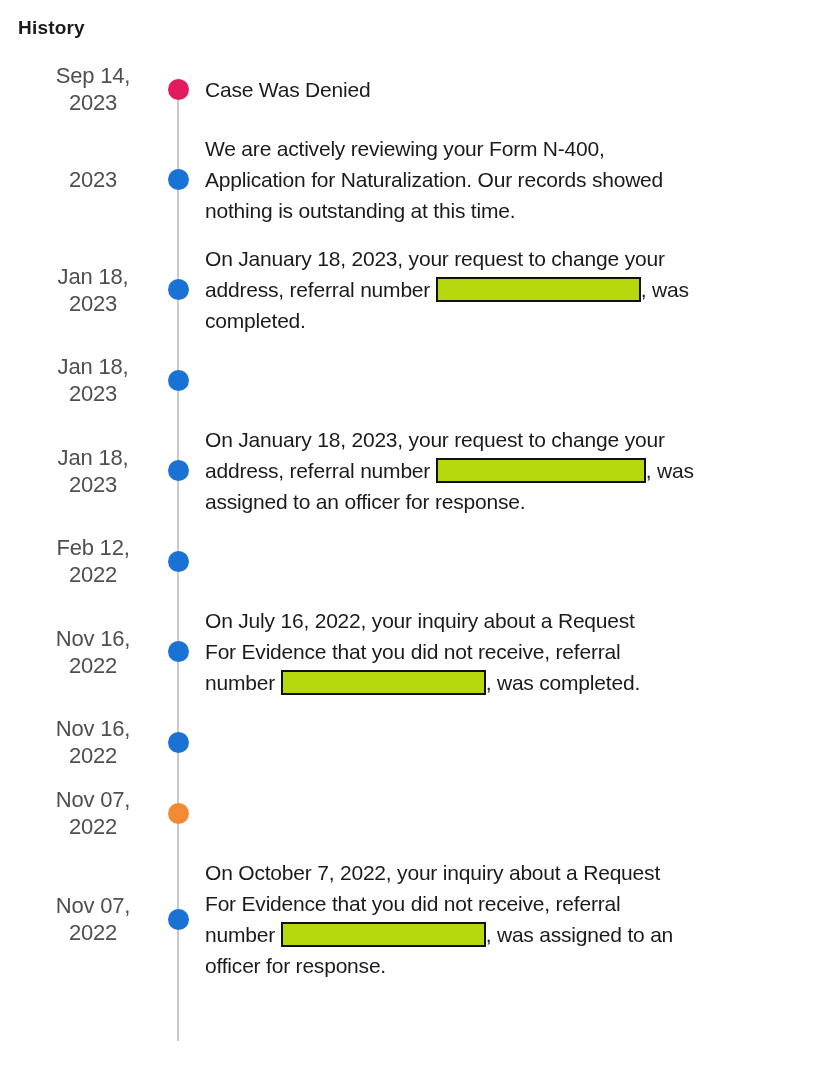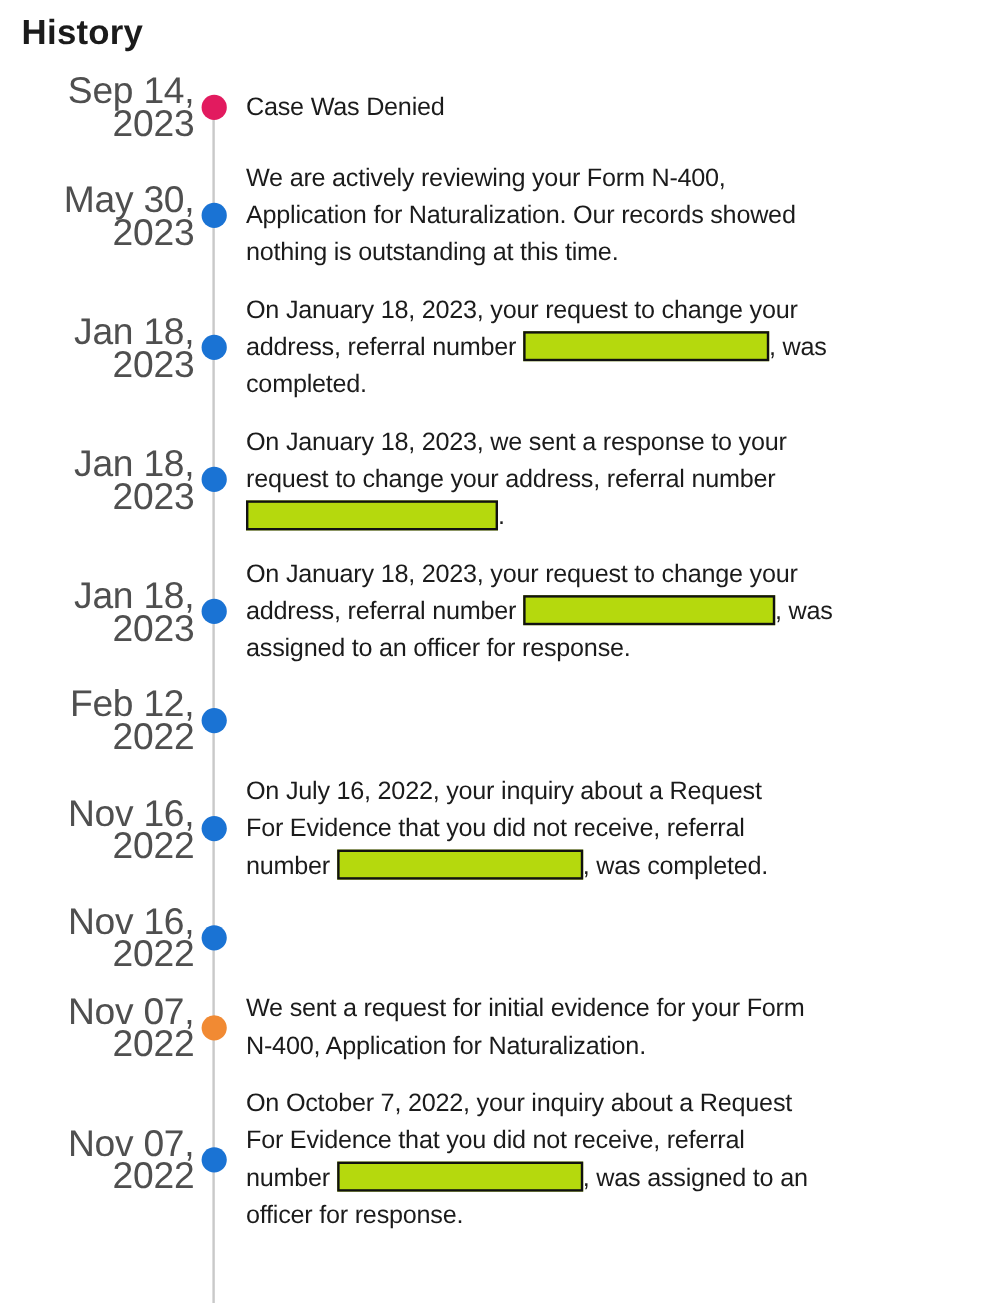--- a/index.html
+++ b/index.html
@@ -12,21 +12,21 @@
     font-family: "Liberation Sans", sans-serif;
   }
   .page {
     position: relative;
     width: 830px;
     height: 1086px;
     background: #ffffff;
   }
   .page-title {
     margin: 10px 0 0 18px;
-    font-size: 29px;
+    font-size: 19px;
     line-height: 36px;
     font-weight: 600;
     letter-spacing: 0.2px;
     color: var(--title-color, #1b1b1b);
   }
   .timeline {
     position: relative;
     margin-top: 16px;
   }
   .timeline-line {
@@ -39,23 +39,23 @@
     z-index: 0;
   }
   .entry {
     display: flex;
     align-items: center;
     margin-bottom: 17px;
   }
   .entry-date {
     width: 138px;
     margin-left: 24px;
-    text-align: right;
+    text-align: center;
     color: var(--date-color, #4f4f4f);
-    font-size: 31px;
+    font-size: 22px;
     line-height: 27px;
     letter-spacing: -0.2px;
     flex-shrink: 0;
   }
   .entry-marker {
     width: 32px;
     flex-shrink: 0;
     display: flex;
     justify-content: center;
     position: relative;
@@ -100,21 +100,20 @@
       <div>2023</div>
     </div>
     <div class="entry-marker">
       <span class="dot" style="background: rgb(226, 27, 95);"></span>
     </div>
     <div class="entry-content"><span>Case Was Denied</span></div>
   </div>
 
   <div class="entry">
     <div class="entry-date">
-      <div>May 30,</div>
       <div>2023</div>
     </div>
     <div class="entry-marker">
       <span class="dot" style="background: rgb(26, 115, 212);"></span>
     </div>
     <div class="entry-content"><span>We are actively reviewing your Form N-400,
 Application for Naturalization. Our records showed
 nothing is outstanding at this time.</span></div>
   </div>
 
@@ -132,23 +131,20 @@
   </div>
 
   <div class="entry">
     <div class="entry-date">
       <div>Jan 18,</div>
       <div>2023</div>
     </div>
     <div class="entry-marker">
       <span class="dot" style="background: rgb(26, 115, 212);"></span>
     </div>
-    <div class="entry-content"><span>On January 18, 2023, we sent a response to your
-request to change your address, referral number
-</span><span class="redaction" style="width: 210px;"></span><span>.</span></div>
   </div>
 
   <div class="entry">
     <div class="entry-date">
       <div>Jan 18,</div>
       <div>2023</div>
     </div>
     <div class="entry-marker">
       <span class="dot" style="background: rgb(26, 115, 212);"></span>
     </div>
@@ -191,22 +187,20 @@
   </div>
 
   <div class="entry">
     <div class="entry-date">
       <div>Nov 07,</div>
       <div>2022</div>
     </div>
     <div class="entry-marker">
       <span class="dot" style="background: rgb(241, 138, 51);"></span>
     </div>
-    <div class="entry-content"><span>We sent a request for initial evidence for your Form
-N-400, Application for Naturalization.</span></div>
   </div>
 
   <div class="entry">
     <div class="entry-date">
       <div>Nov 07,</div>
       <div>2022</div>
     </div>
     <div class="entry-marker">
       <span class="dot" style="background: rgb(26, 115, 212);"></span>
     </div>

